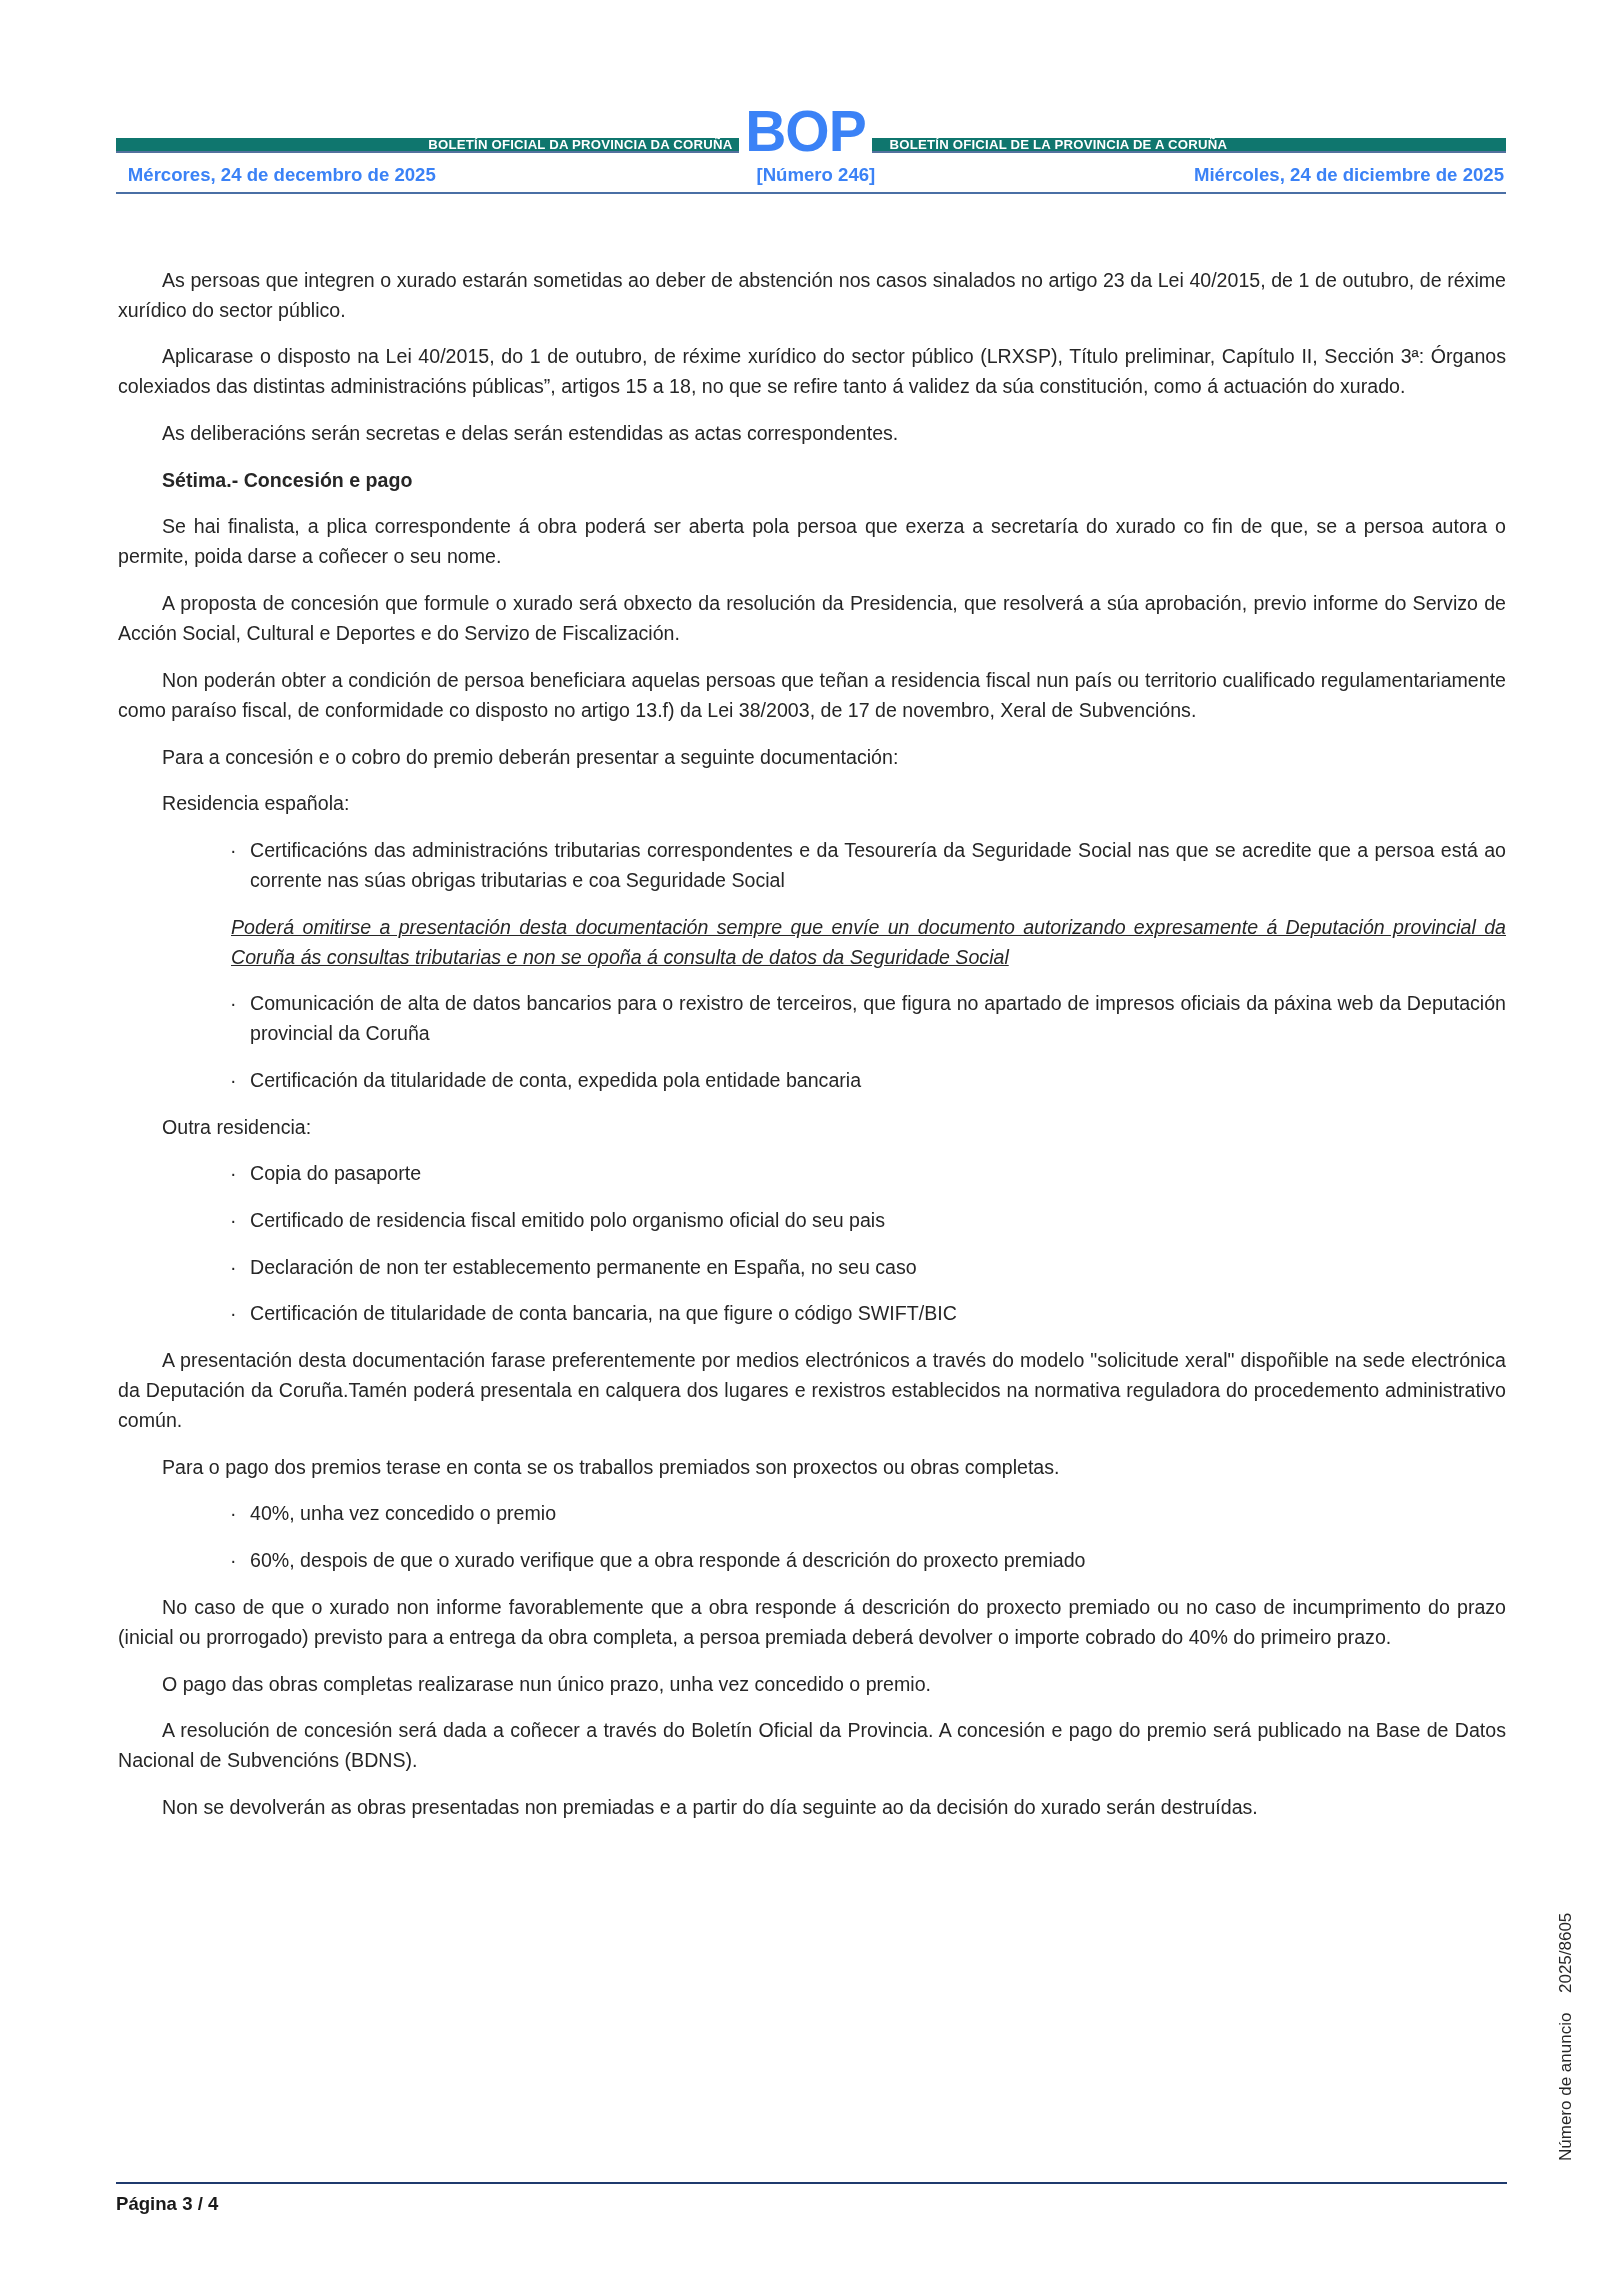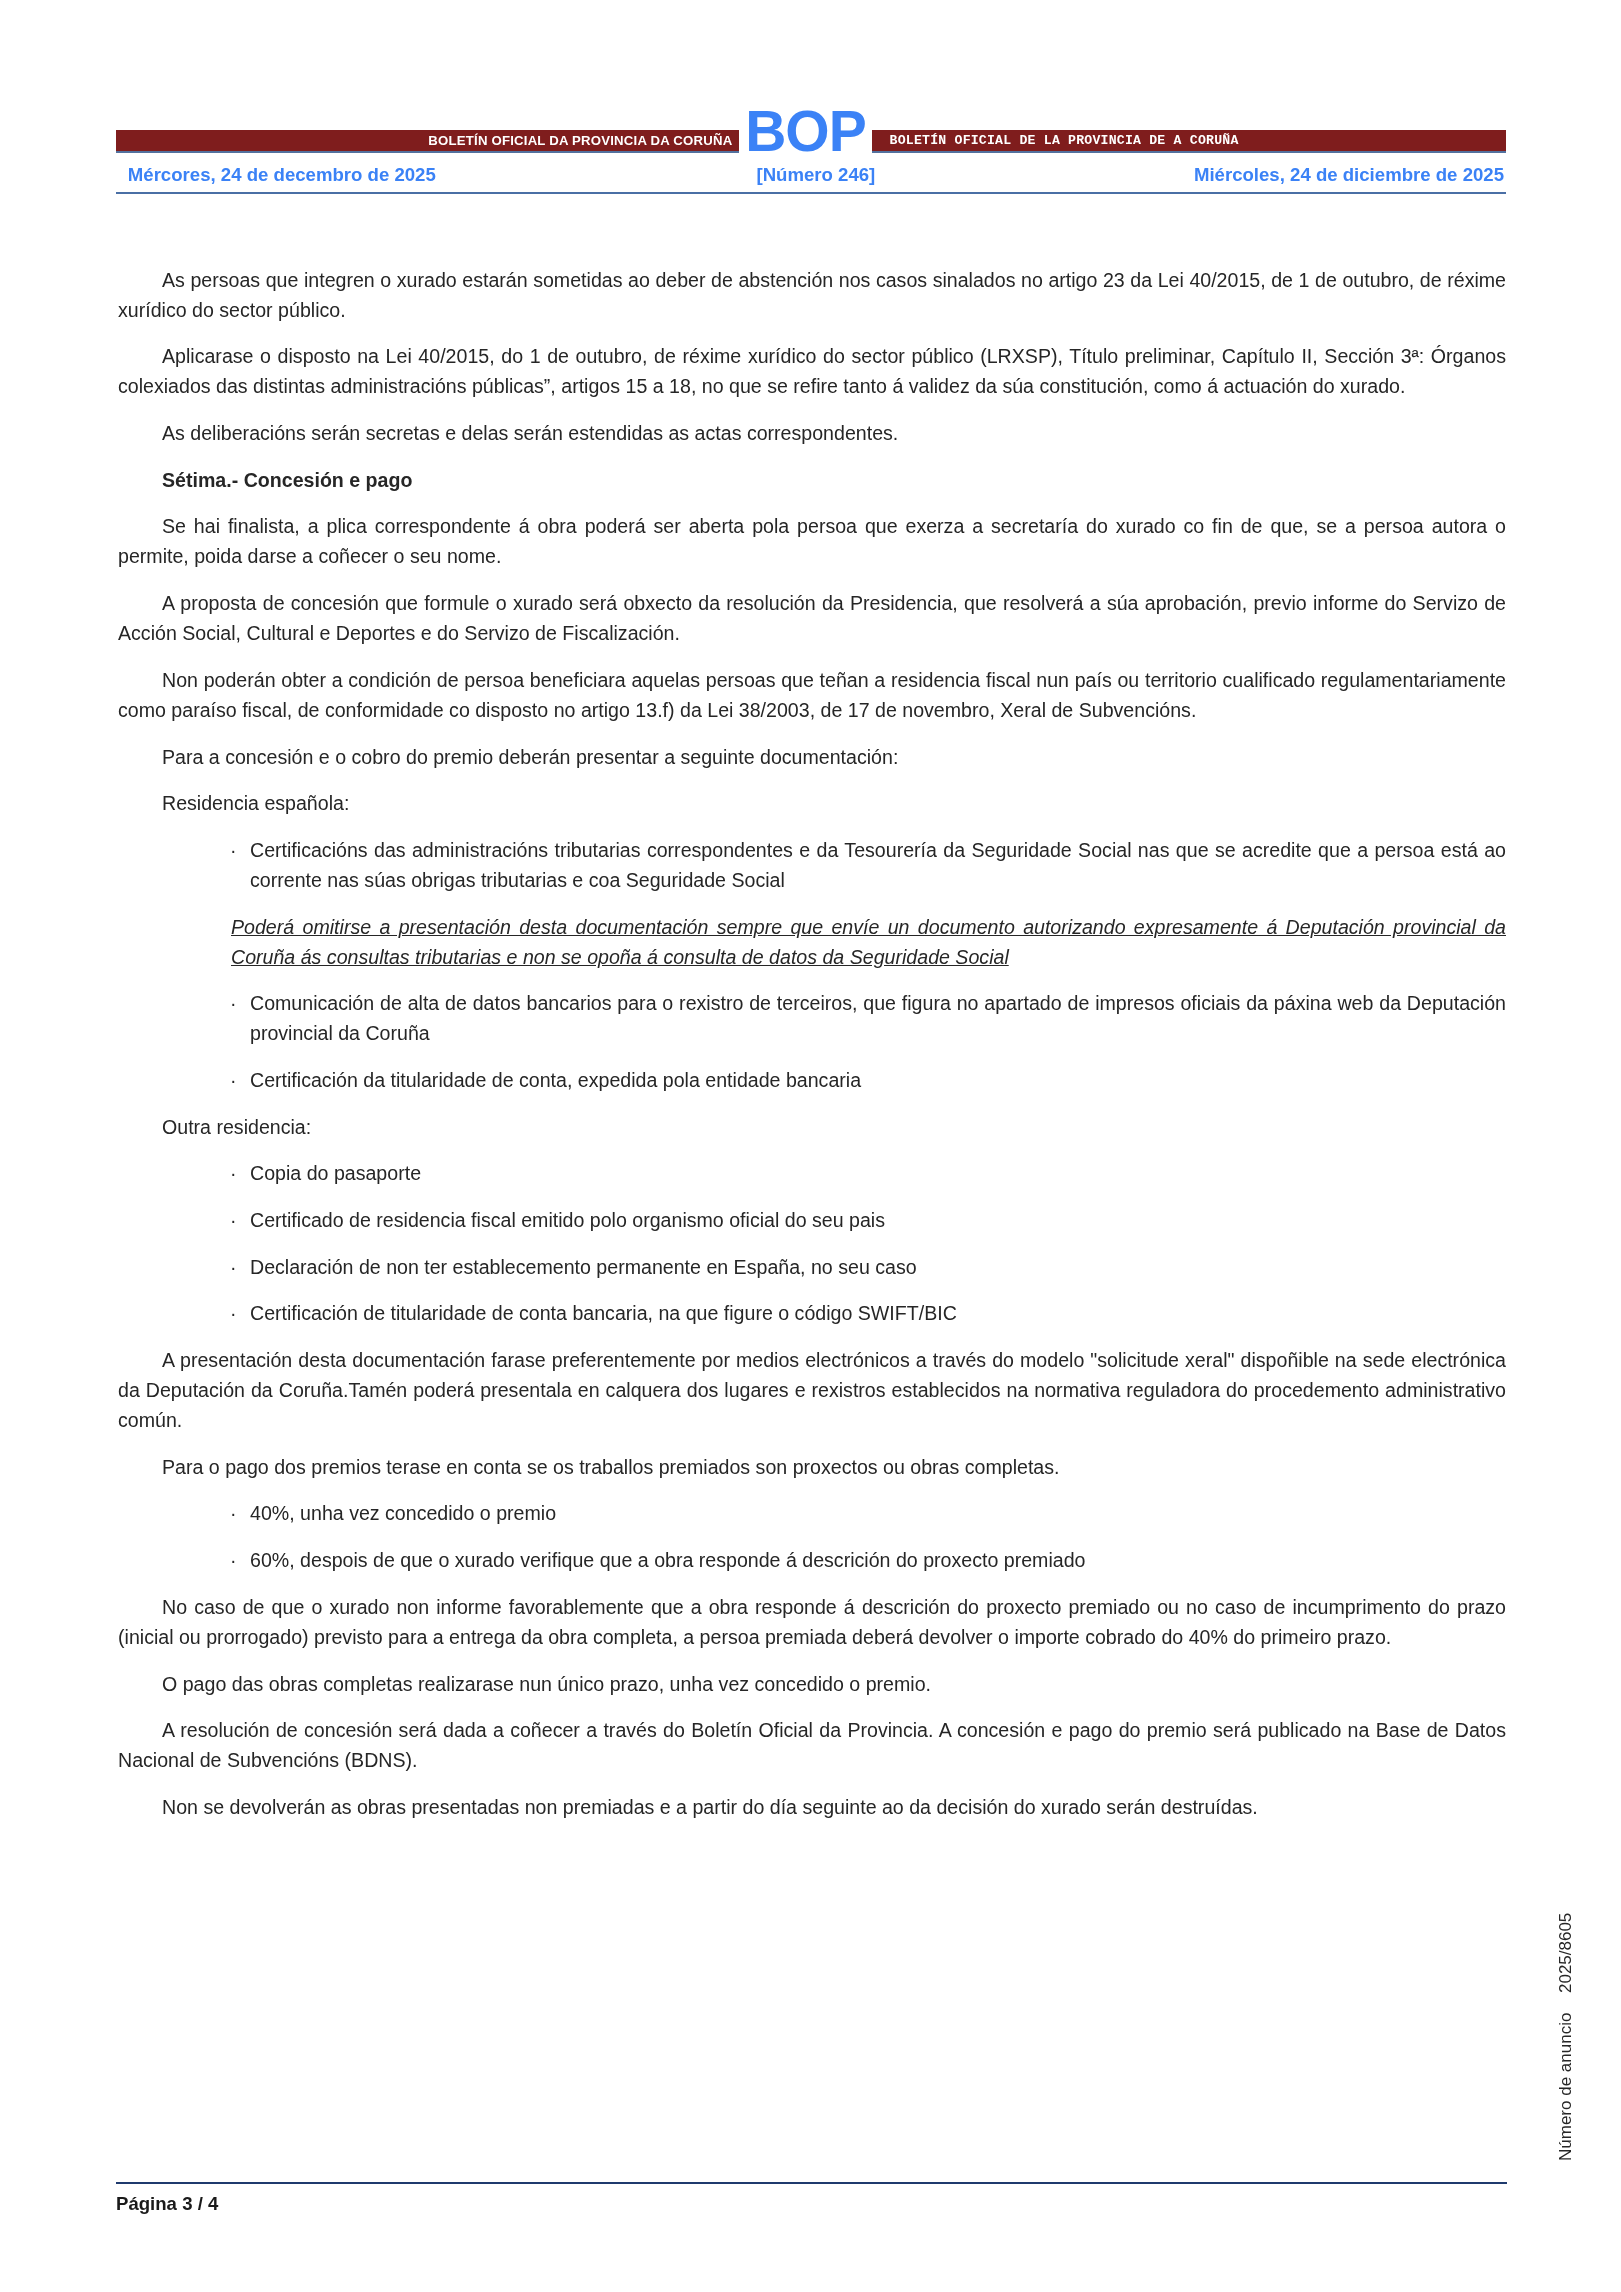--- a/index.html
+++ b/index.html
@@ -11,35 +11,35 @@
     width: 1621px;
     height: 2293px;
     background: #ffffff;
     overflow: hidden;
   }
 
   
   .header { margin: 110px 115px 0 116px; }
   .banner-row { display: flex; align-items: flex-end; }
   .banner-bar {
-    height: 23px;
-    background: #7f1d1d;
+    height: 15px;
+    background: #0f766e;
     border-bottom: 2.9px solid #53719e;
     flex: 1 1 0;
     display: flex;
     align-items: center;
     color: #ffffff;
     font-size: 13.2px;
     font-weight: bold;
     letter-spacing: 0.2px;
     white-space: nowrap;
     overflow: hidden;
   }
   .banner-bar.left  { justify-content: flex-end; padding-right: 6.9px; }
-  .banner-bar.right { justify-content: flex-start; padding-left: 18px; font-family: Liberation Mono, monospace; }
+  .banner-bar.right { justify-content: flex-start; padding-left: 18px; }
   .bop-logo {
     font-size: 57px;
     font-weight: bold;
     color: #3b82f6;
     line-height: 43px;
     letter-spacing: -1px;
     padding: 0 5.9px;
     margin-bottom: 0px;
   }
   .date-row {

